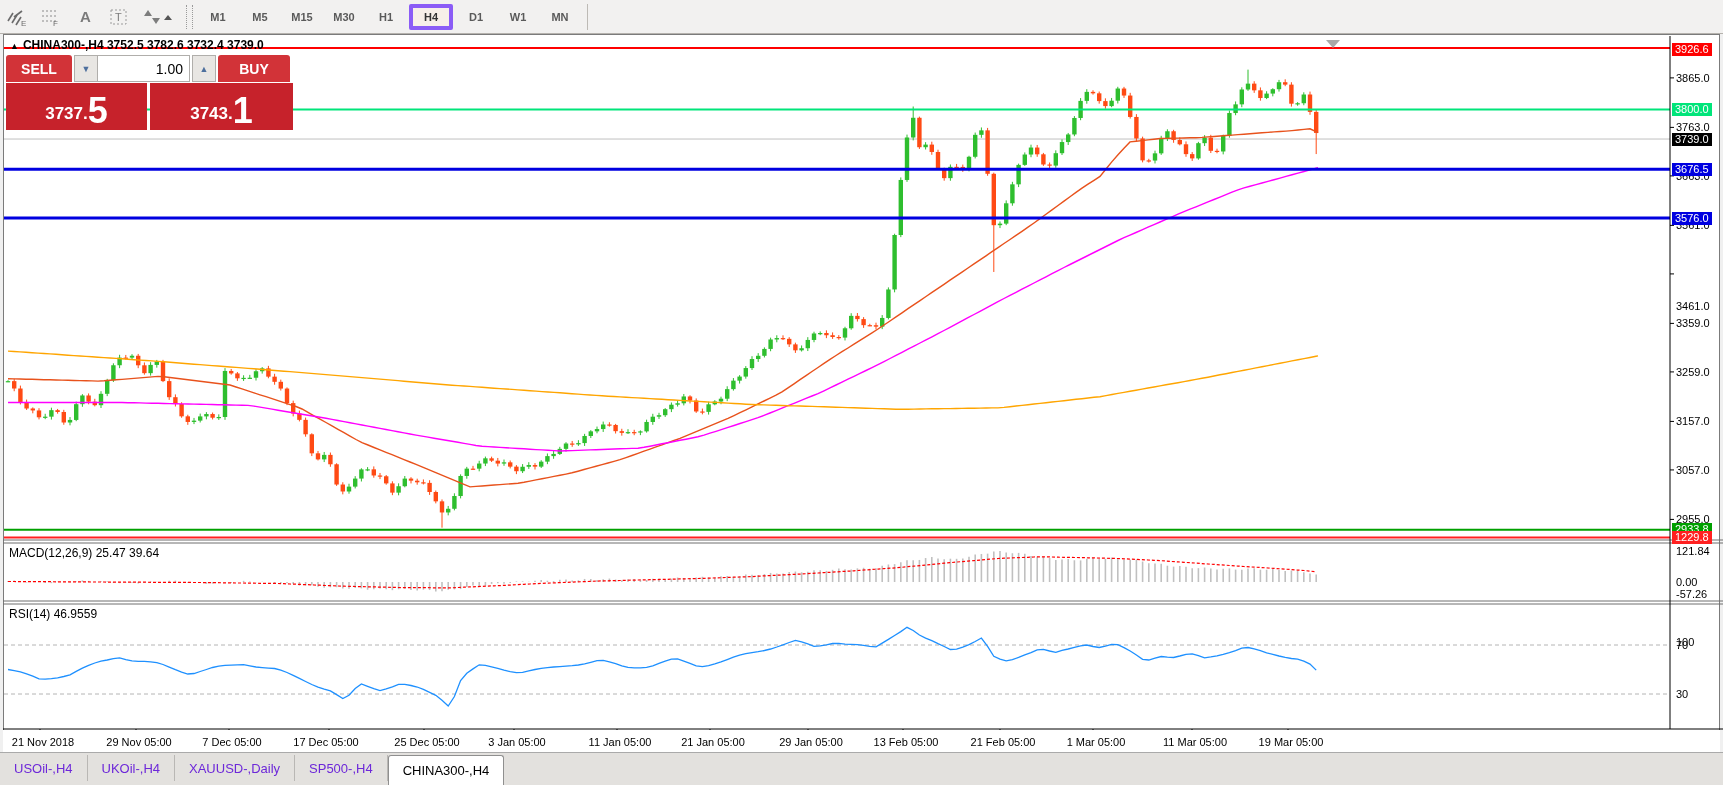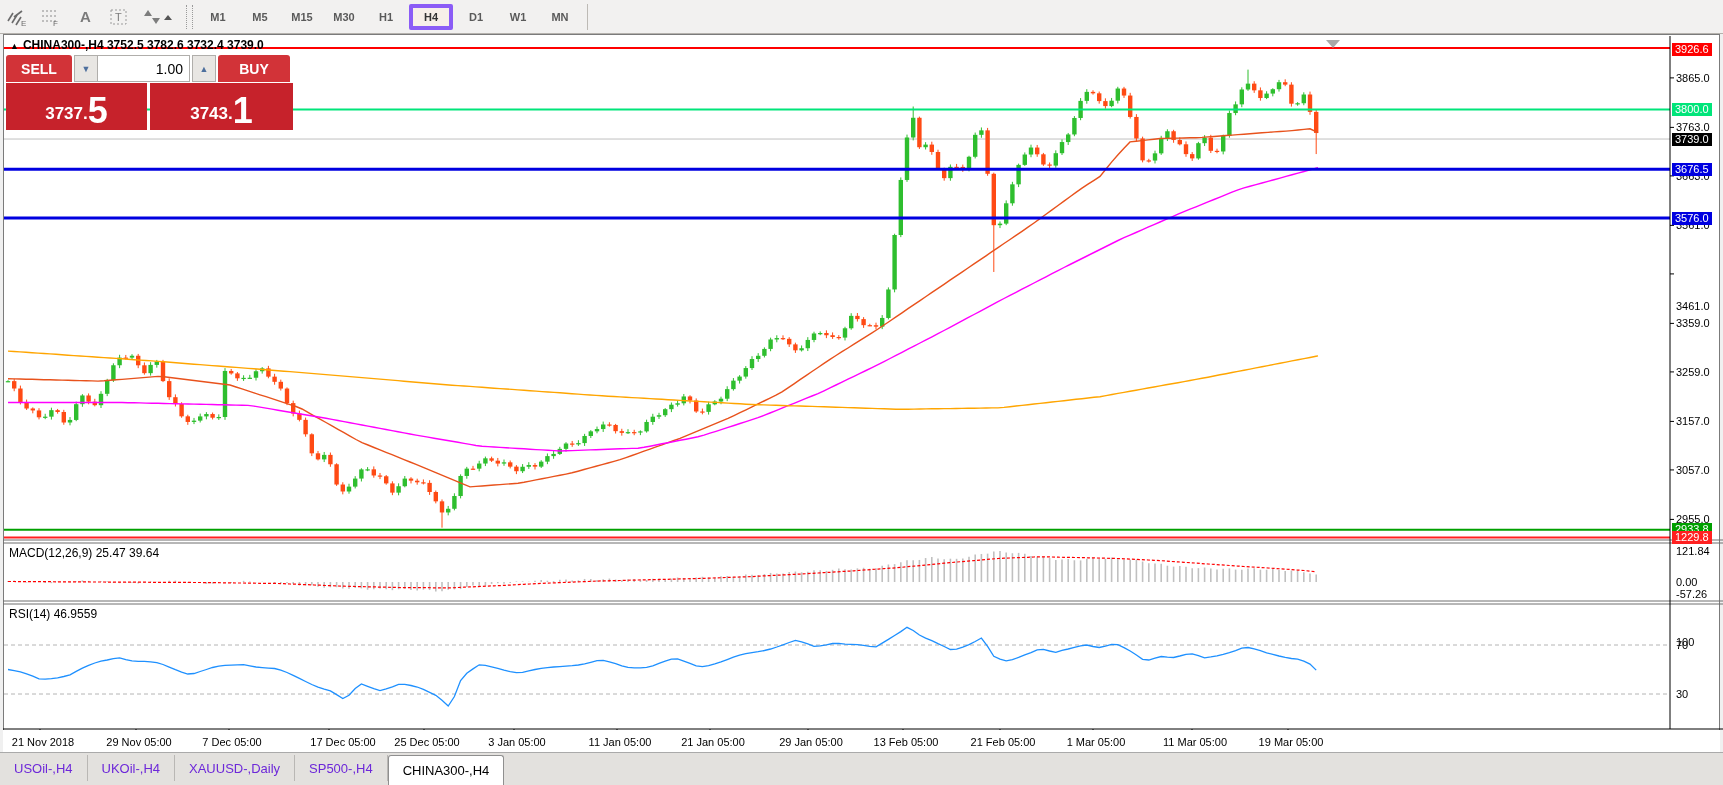--- a/index.html
+++ b/index.html
@@ -844,21 +844,21 @@
       <div class="axistick" style="top: 588px;">-57.26</div>
       <div class="axistick" style="top: 636px;">100</div>
       <div class="axistick" style="top: 639px;">70</div>
       <div class="axistick" style="top: 688px;">30</div>
     </div>
 
   <div id="timeaxis">
       <div class="tlabel" style="left: 40px;">21 Nov 2018</div>
       <div class="tlabel" style="left: 136px;">29 Nov 05:00</div>
       <div class="tlabel" style="left: 229px;">7 Dec 05:00</div>
-      <div class="tlabel" style="left: 340px;">17 Dec 05:00</div>
+      <div class="tlabel" style="left: 323px;">17 Dec 05:00</div>
       <div class="tlabel" style="left: 424px;">25 Dec 05:00</div>
       <div class="tlabel" style="left: 514px;">3 Jan 05:00</div>
       <div class="tlabel" style="left: 617px;">11 Jan 05:00</div>
       <div class="tlabel" style="left: 710px;">21 Jan 05:00</div>
       <div class="tlabel" style="left: 808px;">29 Jan 05:00</div>
       <div class="tlabel" style="left: 903px;">13 Feb 05:00</div>
       <div class="tlabel" style="left: 1000px;">21 Feb 05:00</div>
       <div class="tlabel" style="left: 1093px;">1 Mar 05:00</div>
       <div class="tlabel" style="left: 1192px;">11 Mar 05:00</div>
       <div class="tlabel" style="left: 1288px;">19 Mar 05:00</div>

